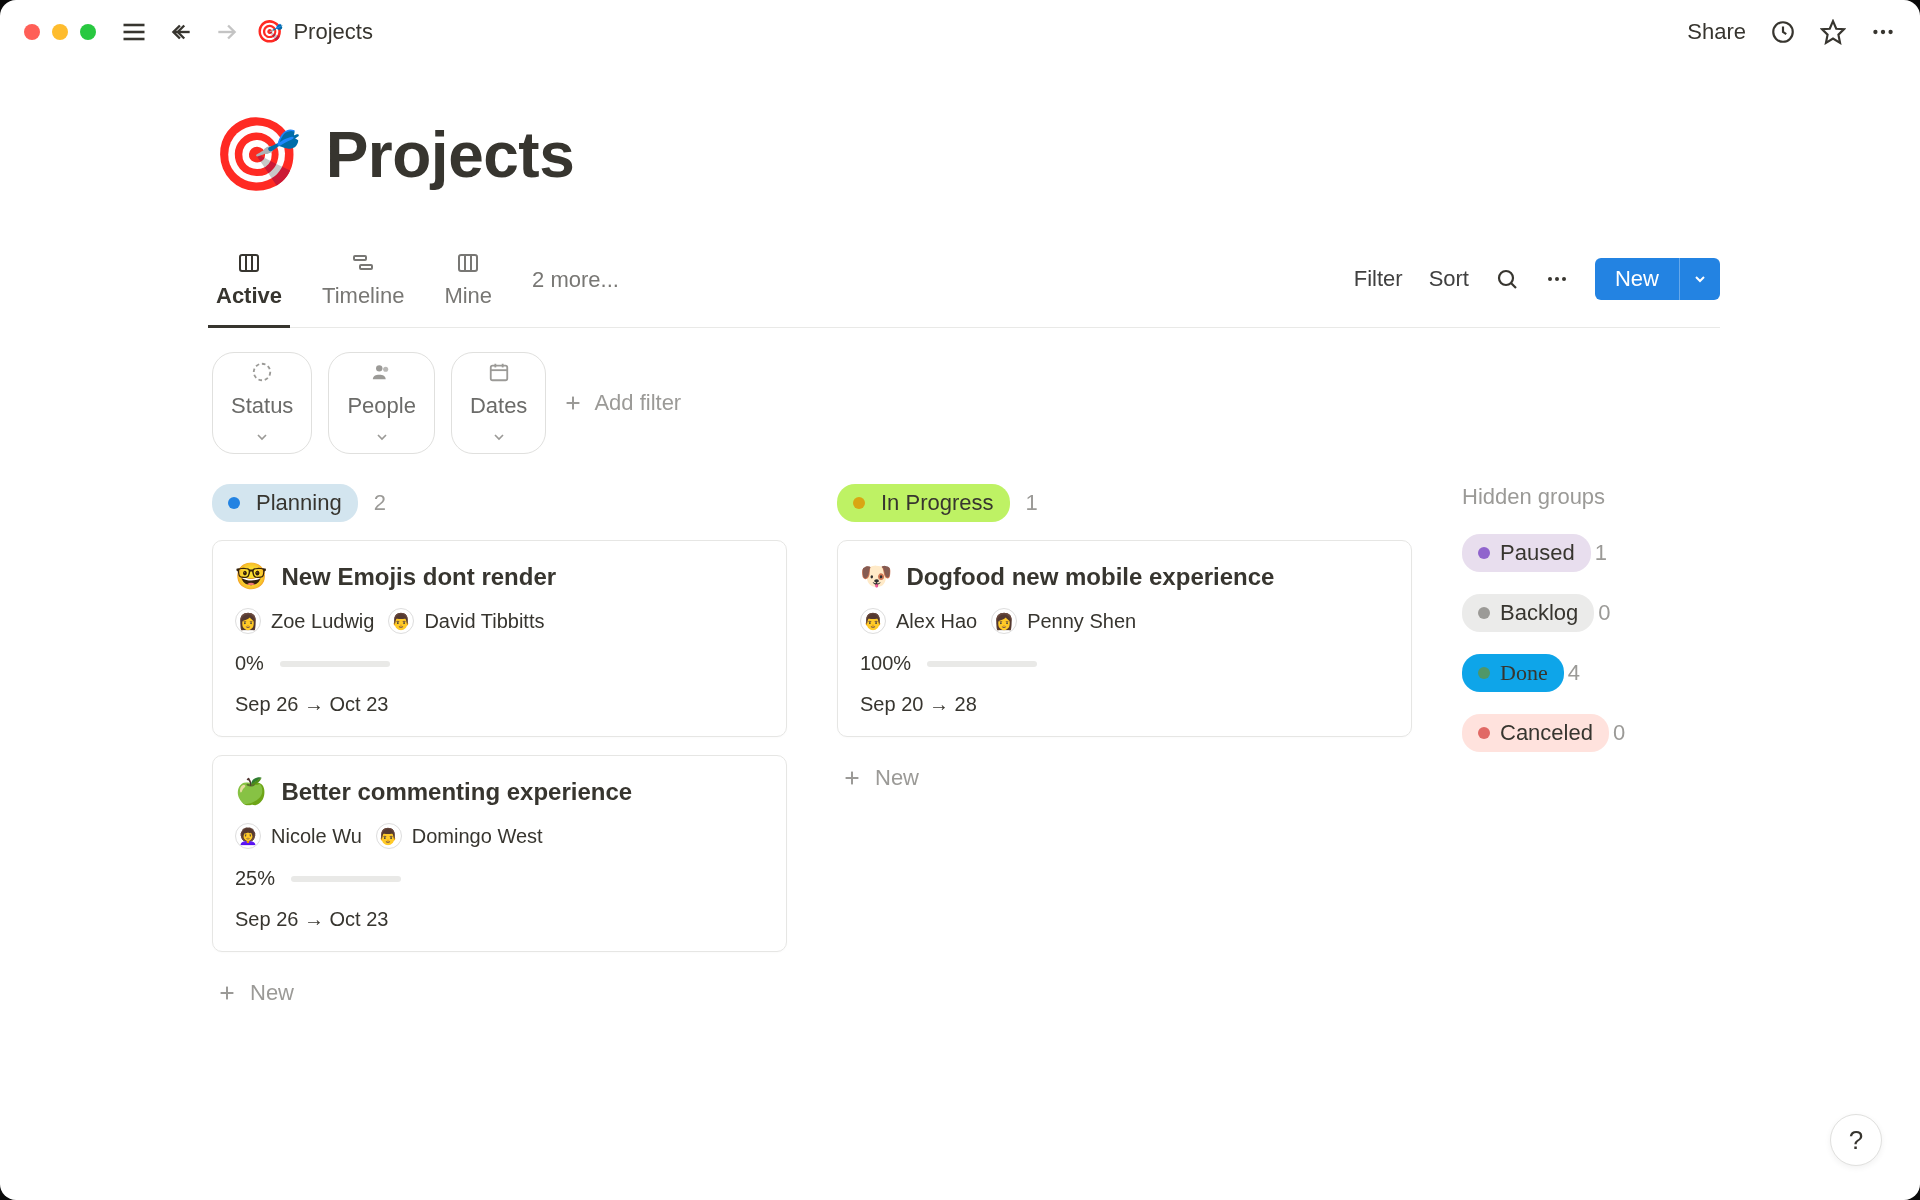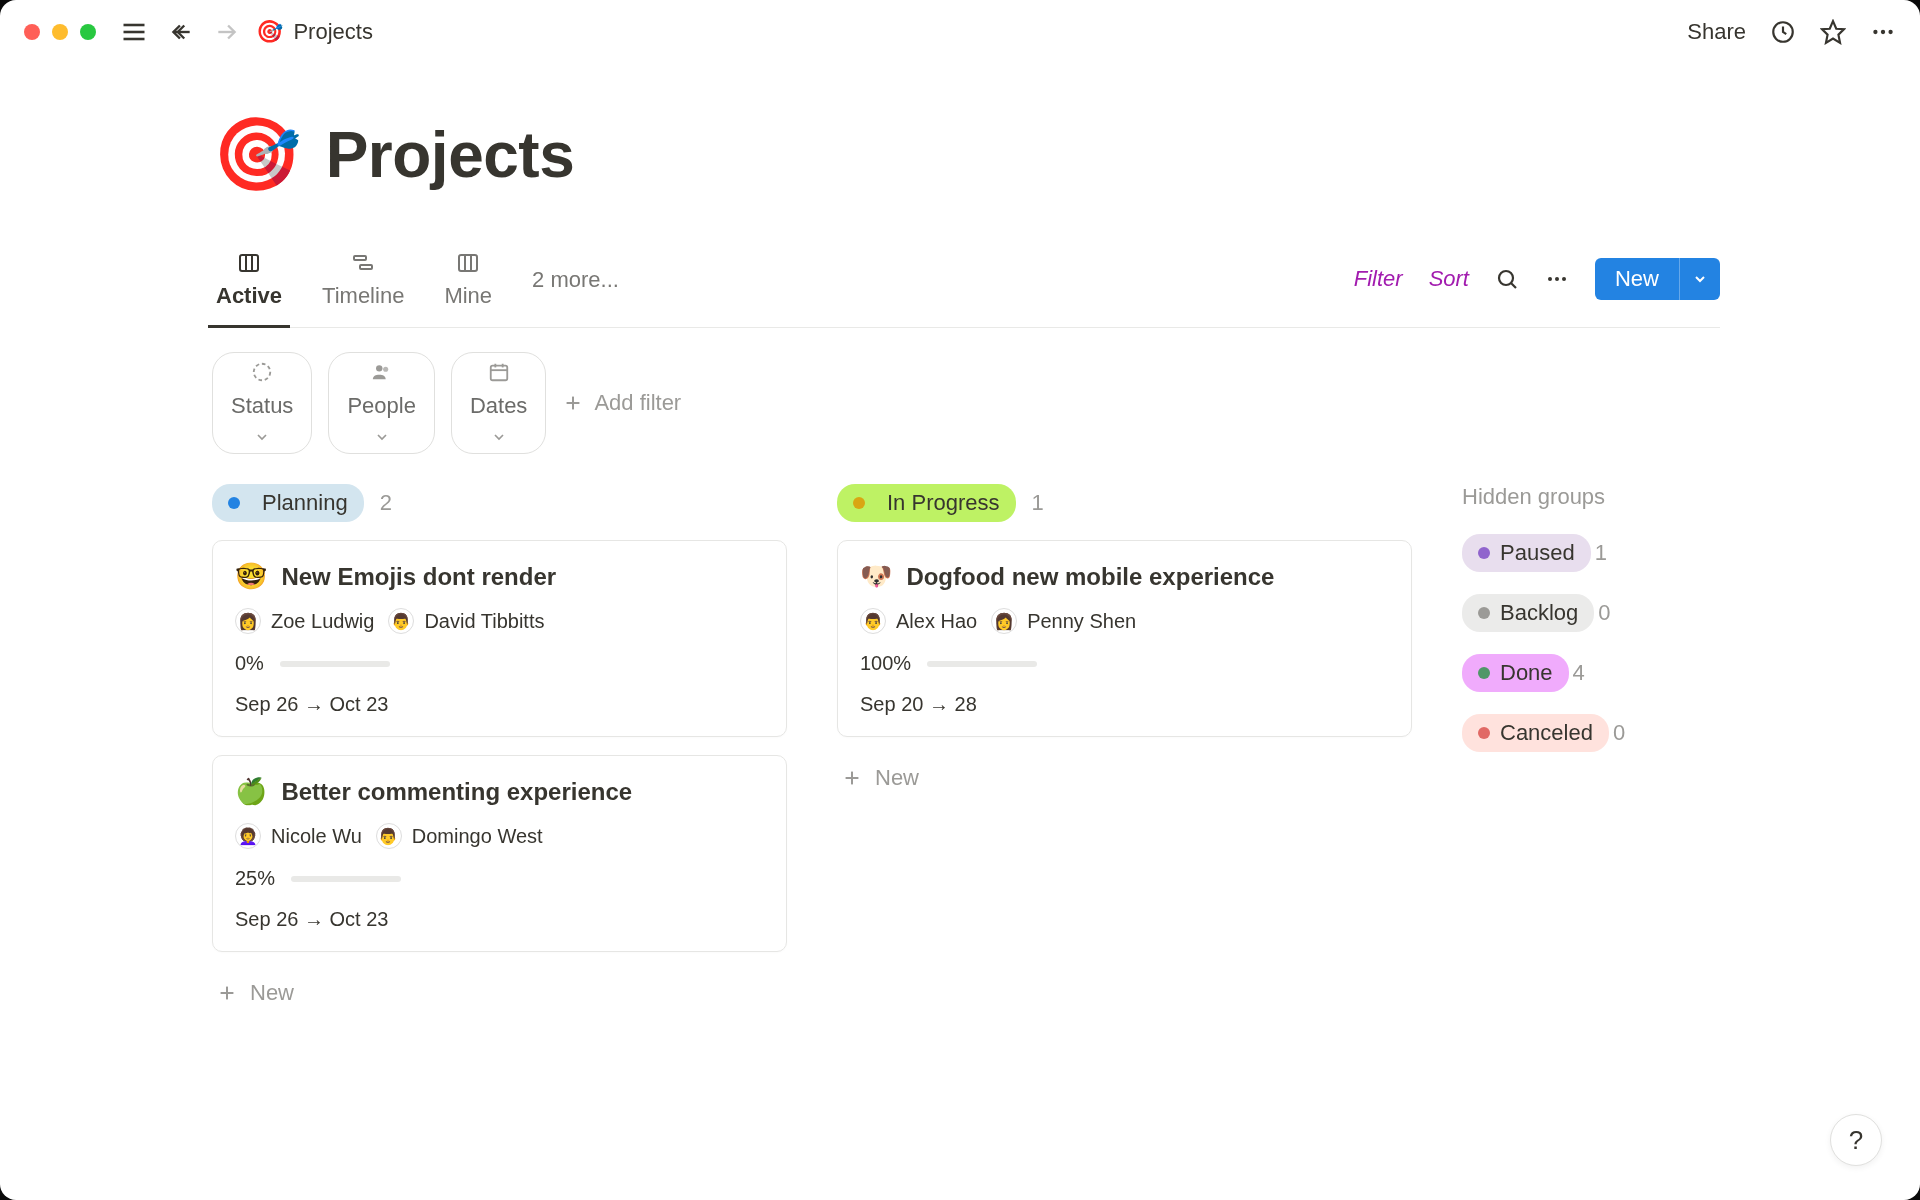--- a/index.html
+++ b/index.html
@@ -39,34 +39,34 @@
 .title-row { display: flex; align-items: center; gap: 24px; margin-bottom: 46px; }
 .title-emoji { font-size: 72px; }
 .title-text { font-size: 64px; font-weight: 700; color: #37352f; letter-spacing: -0.5px; }
 .views { display: flex; align-items: center; gap: 8px; border-bottom: 1px solid #e9e9e7; position: relative; }
 .view-tab { display: flex; align-items: center; gap: 8px; padding: 8px 4px 18px 4px; font-size: 22px; cursor: pointer; margin-right: 24px; flex-direction: column; }
 .view-tab.active { color: #37352f; font-weight: 600; position: relative; }
 .view-tab.active::after { content:""; position:absolute; left:-4px; right:-4px; bottom:-1px; height:3px; background:#37352f; }
 .view-tab:not(.active) { color: #787774; }
 .view-icon { display:flex; }
 .views-right { display:flex; align-items:center; gap:26px; margin-left:auto; padding-bottom:12px; }
-.vr-text { font-size:22px; color:#a21caf; cursor:pointer;font-style:italic; }
+.vr-text { font-size:22px; color:#404040; cursor:pointer; }
 .vr-icon { color:#37352f; cursor:pointer; display:flex; }
 .new-btn-wrap { display:flex; }
 .new-btn { background:#2383e2; color:#fff; font-size:22px; font-weight:500; padding:8px 20px; border:none; border-radius:6px 0 0 6px; cursor:pointer; }
 .new-drop { background:#2383e2; color:#fff; border:none; border-left:1px solid rgba(255,255,255,0.3); padding:8px 12px; border-radius:0 6px 6px 0; cursor:pointer; display:flex; align-items:center; }
 .filters { display:flex; align-items:center; gap:16px; padding:24px 0; }
 .chip { display:flex; align-items:center; gap:10px; border:1px solid #e0e0de; border-radius:22px; padding:8px 18px; font-size:22px; color:#6b6b69; cursor:pointer;flex-direction:column; }
 .chip-icon { display:flex; color:#9b9a97; }
 .chev { color:#9b9a97; }
 .add-filter { display:flex; align-items:center; gap:10px; color:#9b9a97; font-size:22px; cursor:pointer; }
 .board { display:flex; gap:50px; padding-top:6px; }
 .col { width:575px; }
 .col-head { display:flex; align-items:center; gap:16px; margin-bottom:18px; }
-.pill { display:flex; align-items:center; gap:22px; border-radius:18px; padding:6px 16px; font-size:22px; }
+.pill { display:flex; align-items:center; gap:16px; border-radius:18px; padding:6px 16px; font-size:22px; }
 .pill .dot { width:12px; height:12px; border-radius:50%; }
 .pill-blue { background:#d3e5ef; color:#37352f; }
 .pill-blue .dot { background:#2383e2; }
 .pill-yellow { background:#bef264; color:#37352f; }
 .pill-yellow .dot { background:#d9a613; }
 .col-count { color:#9b9a97; font-size:22px; }
 .card { border:1px solid #e6e6e4; border-radius:10px; padding:20px 22px; margin-bottom:18px; box-shadow: 0 1px 2px rgba(0,0,0,0.02); cursor:pointer; }
 .card-title { display:flex; align-items:center; gap:14px; margin-bottom:16px; }
 .card-emoji { font-size:26px; }
 .card-title-text { font-size:24px; font-weight:600; color:#37352f; }
@@ -81,21 +81,21 @@
 .dates { font-size:20px; color:#37352f; }
 .new-item { display:flex; align-items:center; gap:12px; color:#9b9a97; font-size:22px; cursor:pointer; padding:10px 4px; }
 .hidden-col { flex:1; }
 .hidden-title { color:#9b9a97; font-size:22px; margin-bottom:24px; }
 .hg-row { display:flex; align-items:center; gap:4px; margin-bottom:22px; }
 .hg-pill { display:flex; align-items:center; gap:10px; border-radius:18px; padding:6px 16px; font-size:22px; }
 .hg-purple { background:#e8deee; color:#37352f; }
 .hg-purple .dot { background:#9064cd; }
 .hg-gray { background:#ebebea; color:#37352f; }
 .hg-gray .dot { background:#9b9a97; }
-.hg-green { background:#f0abfc; color:#37352f; }
+.hg-green { background:#0ea5e9; color:#37352f;font-family:Liberation Serif, serif; }
 .hg-green .dot { background:#4f9768; }
 .hg-red { background:#ffe2dd; color:#37352f; }
 .hg-red .dot { background:#e16965; }
 .hg-count { color:#9b9a97; font-size:22px; }
 .help-btn { position:absolute; right:38px; bottom:34px; width:52px; height:52px; border-radius:50%; border:1px solid #e0e0de; background:#fff; display:flex; align-items:center; justify-content:center; font-size:26px; color:#37352f; cursor:pointer; box-shadow:0 2px 6px rgba(0,0,0,0.06); }
 svg { display:block; }
 </style>
 </head>
 <body>
 

